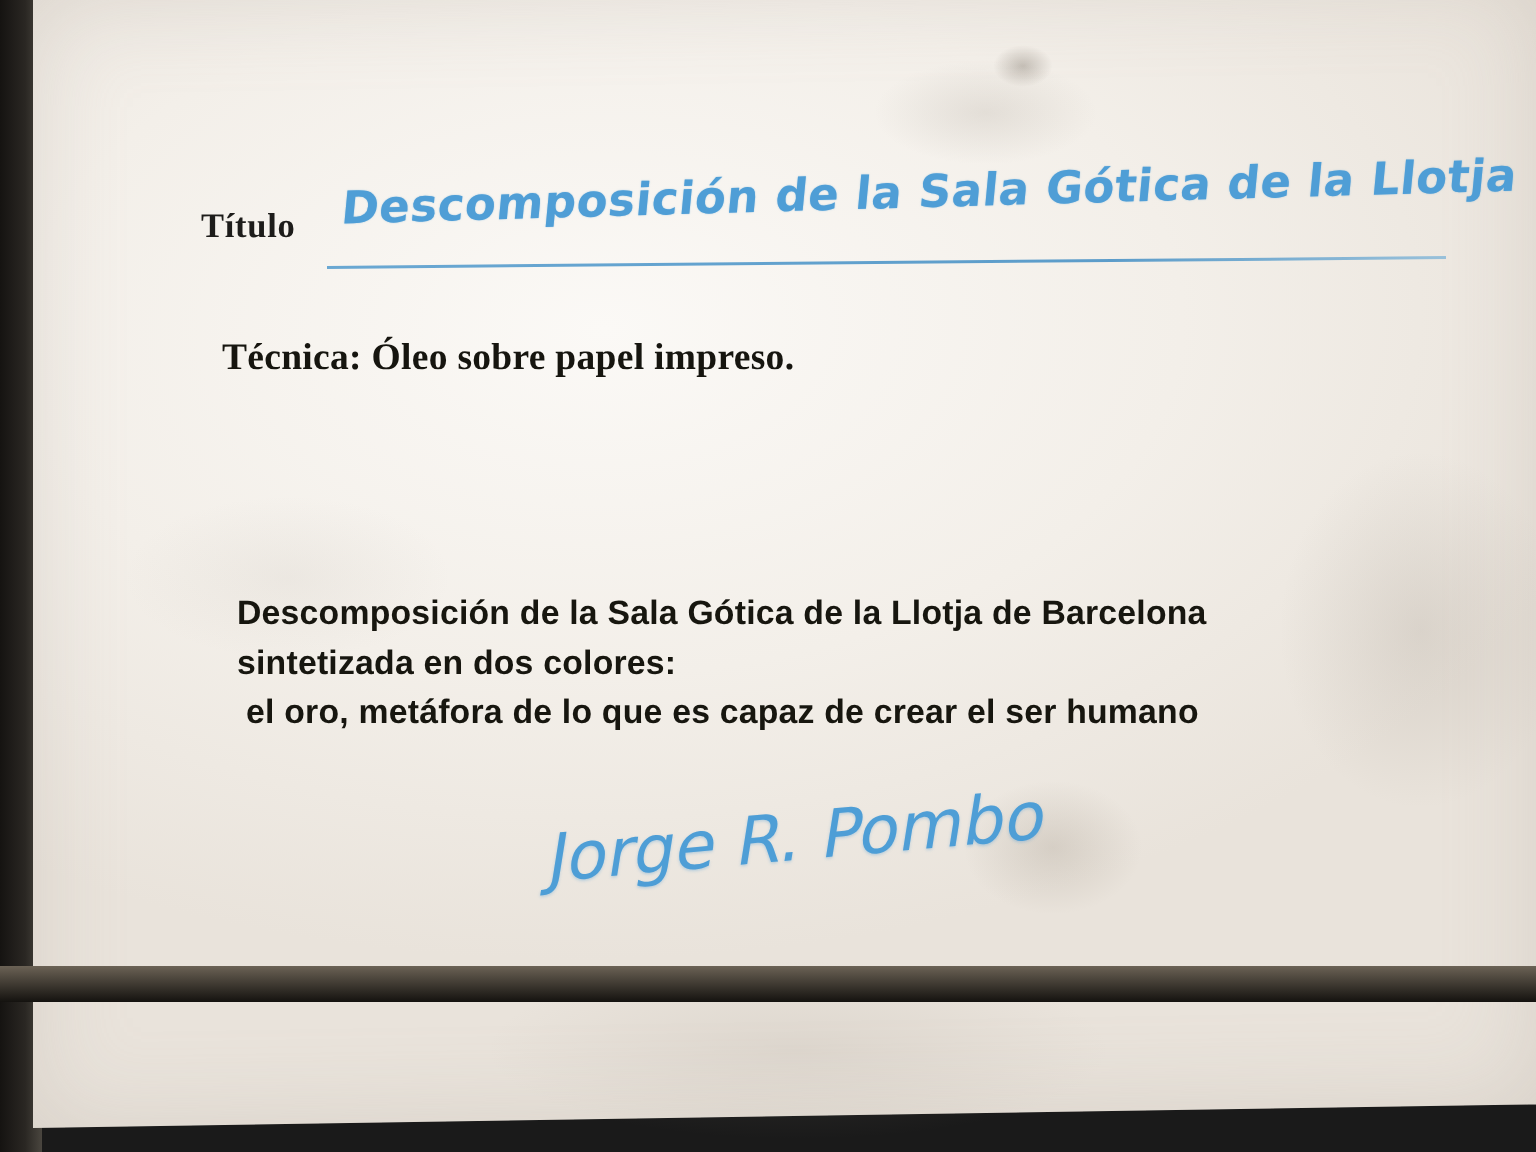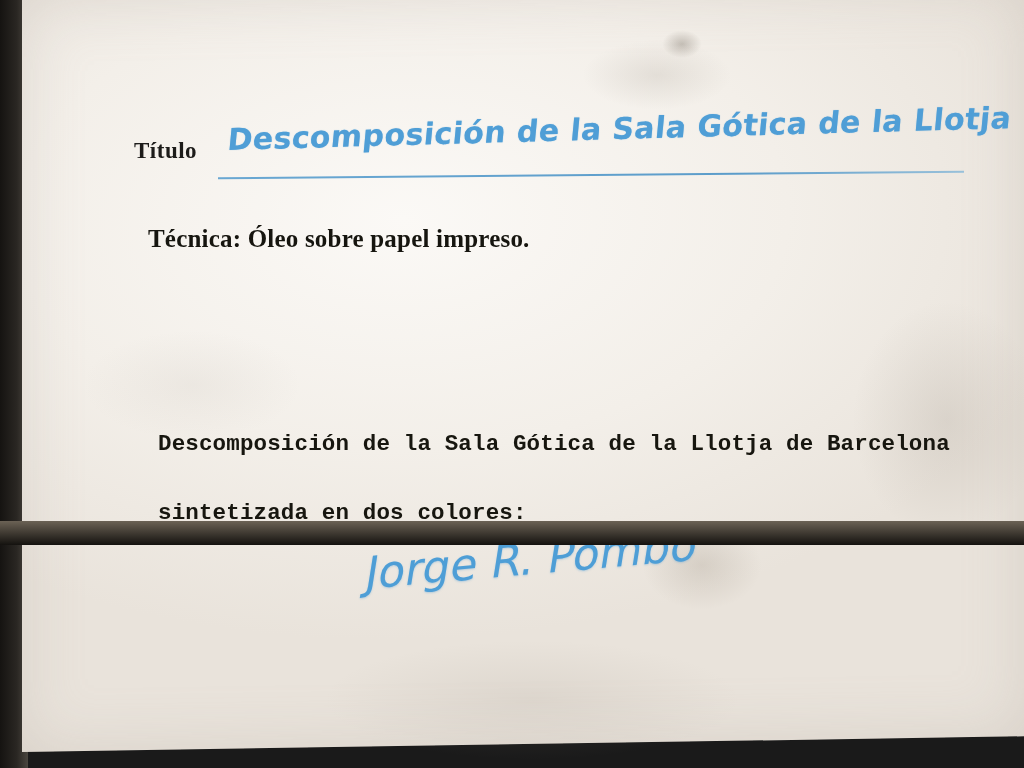--- a/index.html
+++ b/index.html
@@ -6,21 +6,21 @@
     margin: 0;
     padding: 0;
     width: 1024px;
     height: 768px;
     overflow: hidden;
     background: #1a1a1a;
   }
   #page {
     position: relative;
     width: 1024px;
-    height: 545px;
+    height: 668px;
     background: #3c3a36;
     font-family: "Liberation Serif", serif;
   }
   
   .wall-left {
     position: absolute;
     left: 0; top: 0;
     width: 28px; height: 768px;
     background: linear-gradient(to right, #151311 0%, #2a2723 60%, #4a463f 100%);
   }
@@ -123,28 +123,27 @@
   }
 
   
   .desc {
     position: absolute;
     left: 136px;
     top: 392px;
     width: 800px;
   }
   .desc-line {
-    font-family: Liberation Mono, monospace;
+    font-family: Liberation Sans, sans-serif;
     font-size: 22.5px;
     font-weight: bold;
     color: #17160f;
     line-height: 33px;
     letter-spacing: 0.15px;
     white-space: nowrap;
-    margin-top: 36px;
   }
   .desc-line.indent-1 { margin-left: 6px; }
   .desc-line.indent-2 { margin-left: 10px; }
 
   
   .signature {
     position: absolute;
     left: 340px;
     top: 548px;
     font-family: "DejaVu Sans", sans-serif;
@@ -180,20 +179,21 @@
         <div class="title-rule"></div>
       </div>
 
       <div class="meta">
         <div class="meta-line">Técnica: Óleo sobre papel impreso.</div>
       </div>
 
       <div class="desc">
         <div class="desc-line">Descomposición de la Sala Gótica de la Llotja de Barcelona</div>
         <div class="desc-line">sintetizada en dos colores:</div>
+        <div class="desc-line indent-1">el oro, metáfora de lo que es capaz de crear el ser humano</div>
       </div>
 
       <div class="signature">Jorge R. Pombo</div>
 
     </div>
   </div>
 
   <div class="wall-bottom"></div>
 </div>
 

